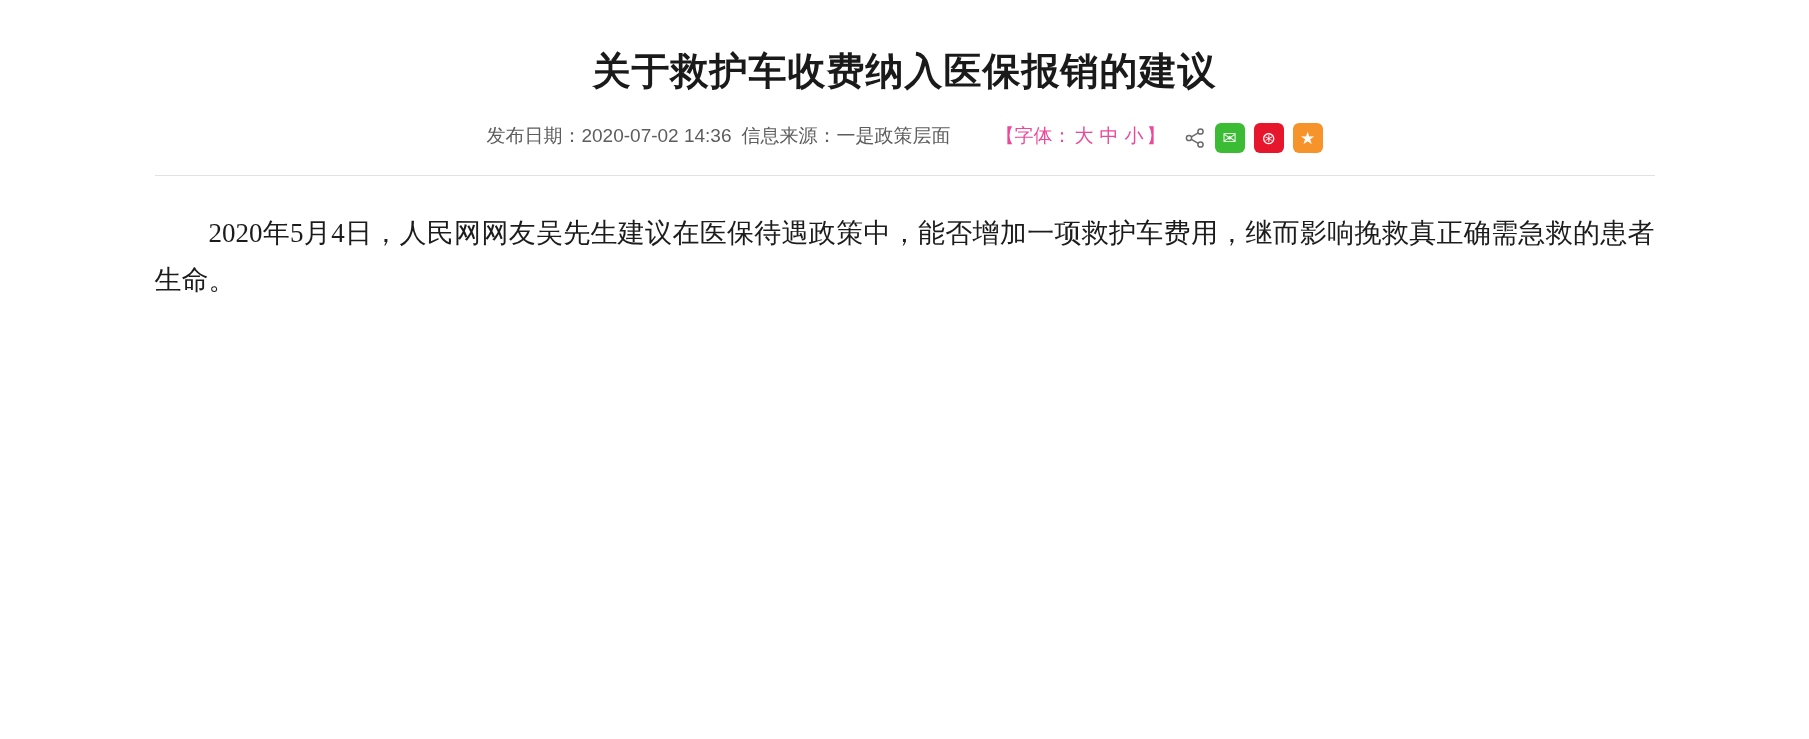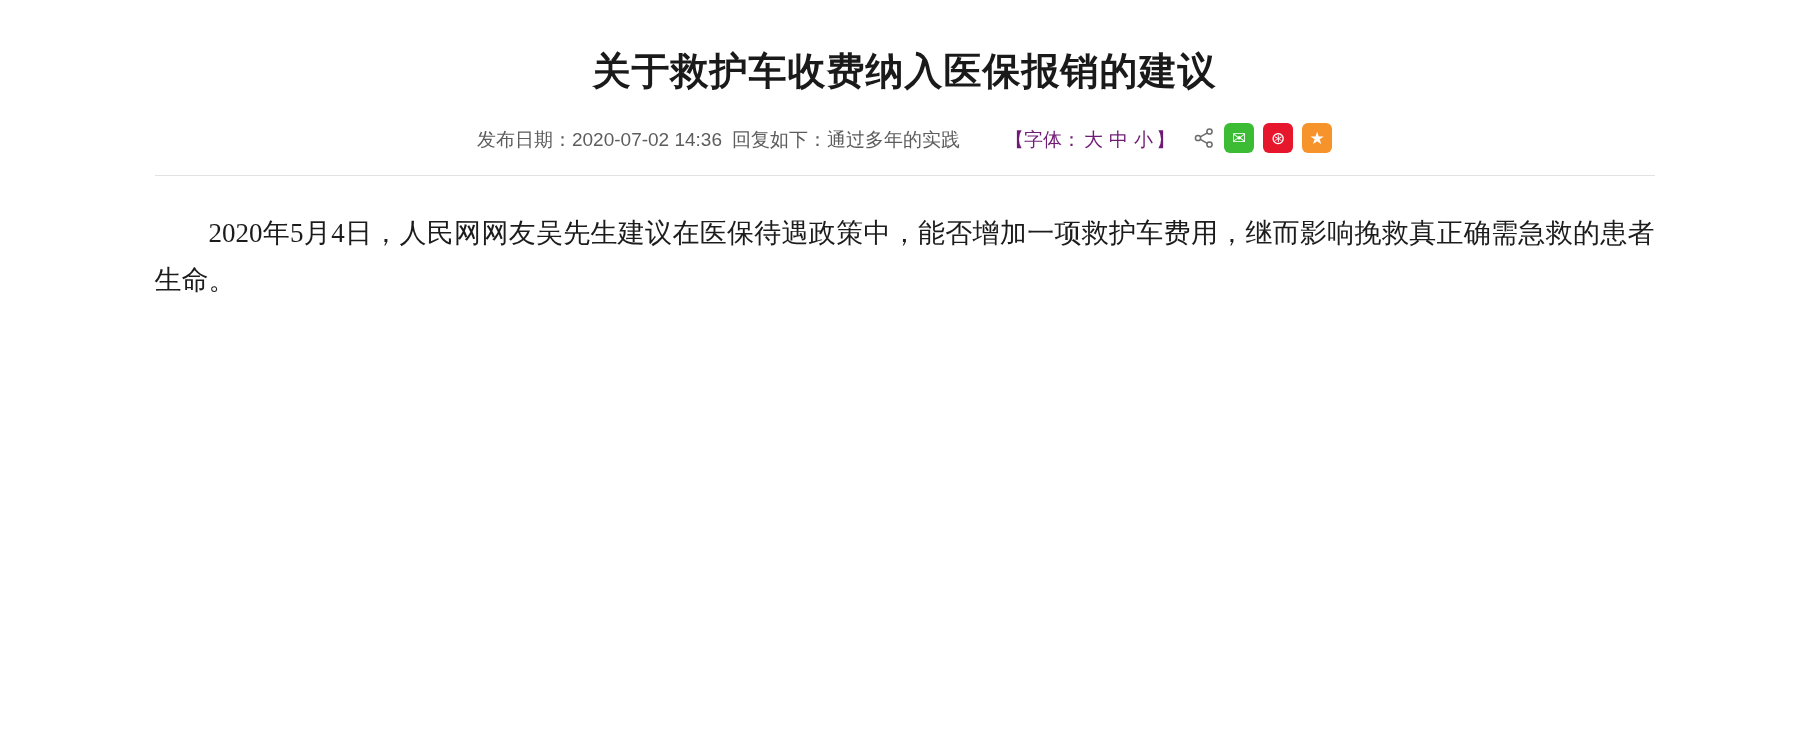--- a/index.html
+++ b/index.html
@@ -31,36 +31,36 @@
     font-family: "Liberation Sans", "DejaVu Sans", sans-serif;
     font-size: 38px;
     font-weight: bold;
     color: #1a1a1a;
     letter-spacing: 1px;
     line-height: 1.35;
     margin: 0 0 26px 0;
   }
   .meta-bar {
     display: flex;
-    align-items: flex-end;
+    align-items: flex-start;
     justify-content: center;
     gap: 10px;
     font-family: "Liberation Sans", "DejaVu Sans", sans-serif;
     font-size: 19px;
     color: #5d5d5d;
     padding-bottom: 22px;
   }
   .meta-item {
     white-space: nowrap;
   }
   .meta-label { color: #5d5d5d; }
   .meta-value { color: #5d5d5d; }
   .font-size-group {
     white-space: nowrap;
-    color: #701a75;
+    color: #ec4899;
     margin-left: 35px;
   }
   .font-size-group .fs-opt {
     cursor: pointer;
     padding: 0 3px;
   }
   .share-group {
     display: flex;
     align-items: center;
     gap: 9px;
@@ -113,21 +113,21 @@
 <div class="page">
   <div class="article">
 
     <h1 class="article-title">关于救护车收费纳入医保报销的建议</h1>
 
     <div class="meta-bar">
       <span class="meta-item">
         <span class="meta-label">发布日期：</span><span class="meta-value">2020-07-02 14:36</span>
       </span>
       <span class="meta-item">
-        <span class="meta-label">回复如下：</span><span class="meta-value">通过多年的实践</span>
+        <span class="meta-label">信息来源：</span><span class="meta-value">一是政策层面</span>
       </span>
       <span class="font-size-group">
         <span>【字体：</span><span class="fs-opt">大</span><span class="fs-opt">中</span><span class="fs-opt">小</span><span>】</span>
       </span>
       <span class="share-group">
         <span class="share-glyph">
           <svg width="22" height="22" viewBox="0 0 22 22" aria-hidden="true">
             <circle cx="16.5" cy="4.5" r="2.6" fill="none" stroke="#6b6b6b" stroke-width="1.5"></circle>
             <circle cx="5" cy="11" r="2.6" fill="none" stroke="#6b6b6b" stroke-width="1.5"></circle>
             <circle cx="16.5" cy="17.5" r="2.6" fill="none" stroke="#6b6b6b" stroke-width="1.5"></circle>

